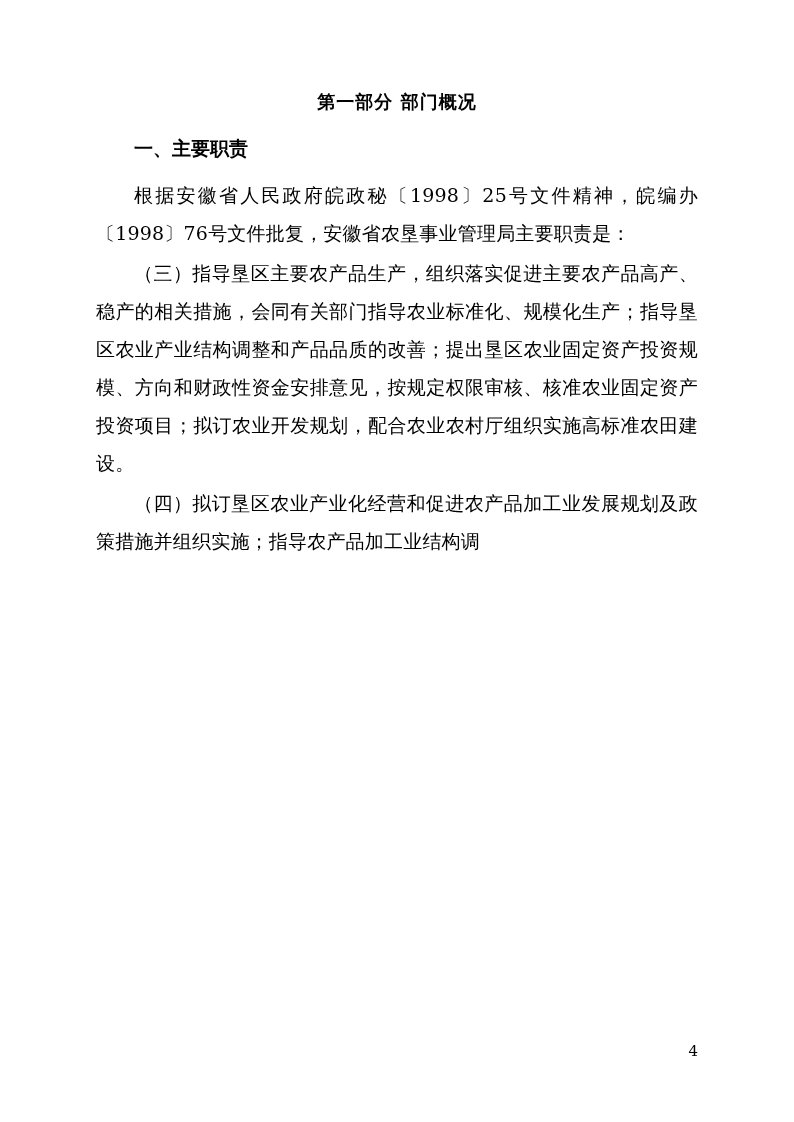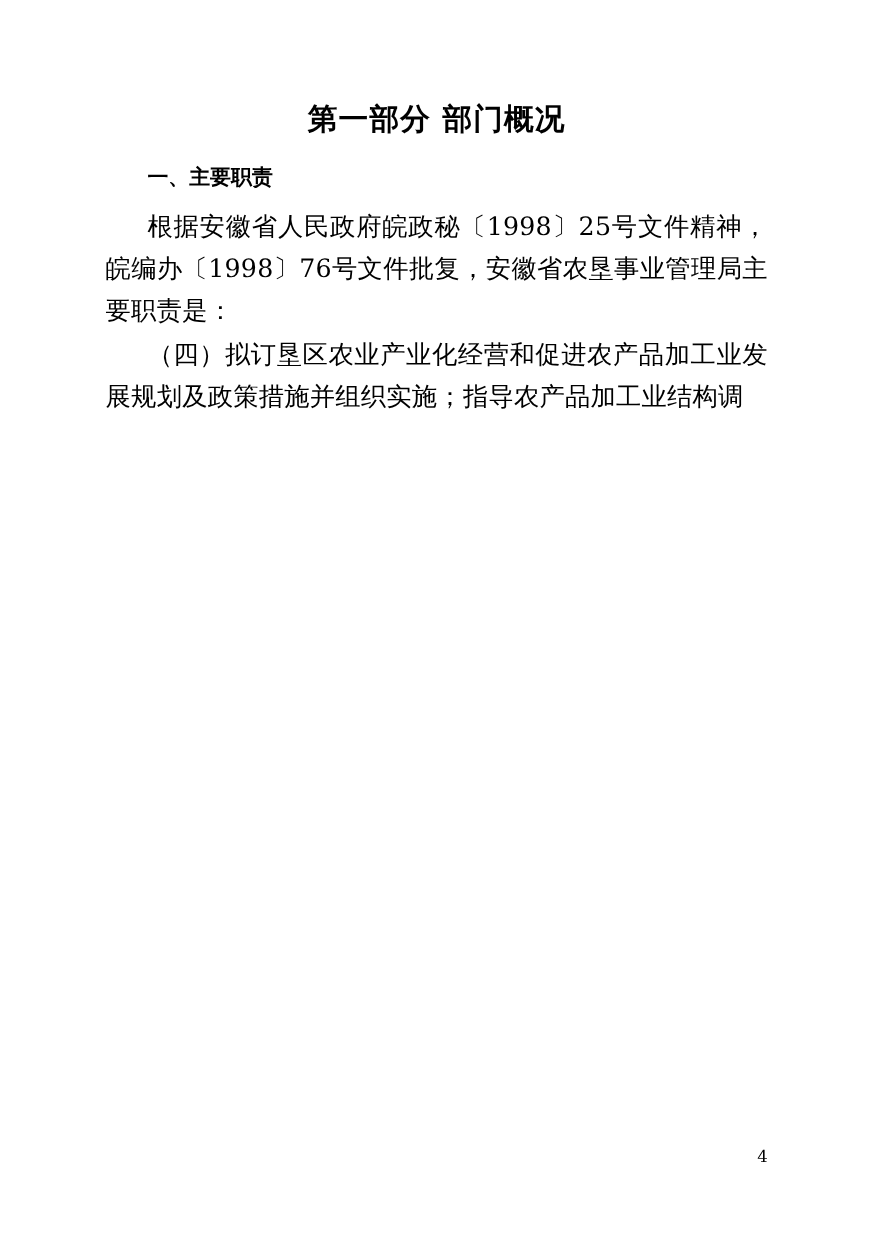--- a/index.html
+++ b/index.html
@@ -19,35 +19,35 @@
     position: absolute;
     left: 0;
     top: 0;
     width: 794px;
     height: 1122px;
     box-sizing: border-box;
     padding: 78px 96px 60px 96px;
   }
   .doc-title {
     text-align: center;
-    font-size: 27px;
+    font-size: 18px;
     font-weight: bold;
     letter-spacing: 1px;
     margin: 12px 0 22px 0;
     font-family: "DejaVu Serif", serif;
   }
   .section-heading {
     font-size: 19px;
     font-weight: bold;
     margin: 6px 0 14px 0;
     text-indent: 38px;
     font-family: "DejaVu Serif", serif;
   }
   .para {
-    font-size: 23px;
+    font-size: 19px;
     line-height: 38px;
     text-align: justify;
     text-justify: inter-ideograph;
     text-indent: 38px;
     margin: 0 0 2px 0;
     font-family: "DejaVu Serif", serif;
     letter-spacing: 0.2px;
   }
   .page-number {
     position: absolute;
@@ -60,17 +60,18 @@
 </head>
 <body>
 
 <div class="page">
 
   <div class="doc-title">第一部分  部门概况</div>
 
   <div class="section-heading">一、主要职责</div>
 
   <p class="para">根据安徽省人民政府皖政秘〔1998〕25号文件精神，皖编办〔1998〕76号文件批复，安徽省农垦事业管理局主要职责是：</p>
+  <p class="para">（三）指导垦区主要农产品生产，组织落实促进主要农产品高产、稳产的相关措施，会同有关部门指导农业标准化、规模化生产；指导垦区农业产业结构调整和产品品质的改善；提出垦区农业固定资产投资规模、方向和财政性资金安排意见，按规定权限审核、核准农业固定资产投资项目；拟订农业开发规划，配合农业农村厅组织实施高标准农田建设。</p>
   <p class="para">（四）拟订垦区农业产业化经营和促进农产品加工业发展规划及政策措施并组织实施；指导农产品加工业结构调</p>
 
   <div class="page-number">4</div>
 
 </div>
 
 </body></html>

